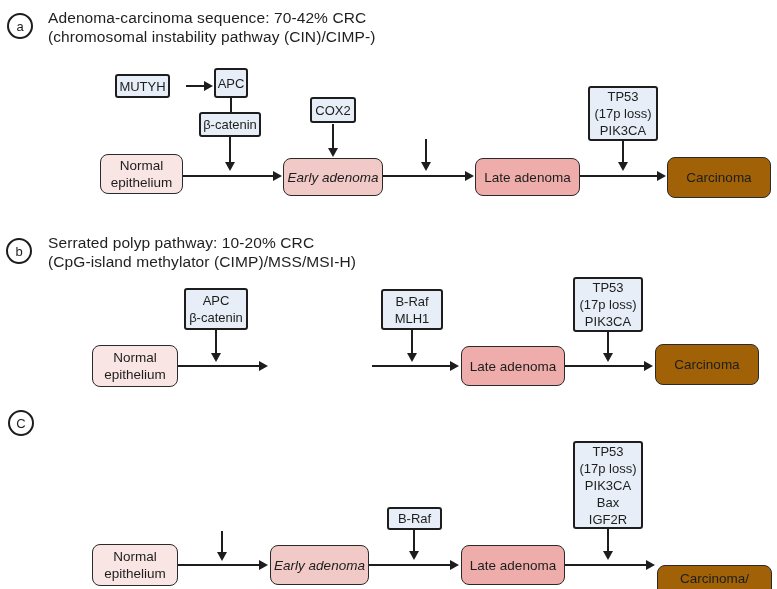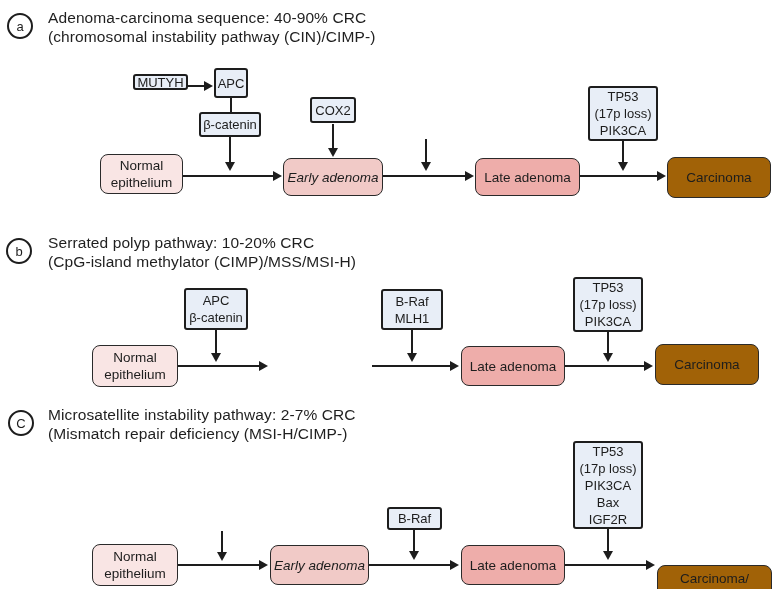--- a/index.html
+++ b/index.html
@@ -38,24 +38,24 @@
   .ah-d { position:absolute; width:0; height:0;
           border-left:5px solid transparent; border-right:5px solid transparent;
           border-top:9px solid #1d1d1d; }
 </style>
 </head>
 <body>
 
 <div class="canvas">
 
   <div class="badge" style="left:7px;top:13px">a</div>
-  <div class="title" style="left:48px;top:8px">Adenoma-carcinoma sequence: 40-90% CRC
+  <div class="title" style="left:48px;top:8px">Adenoma-carcinoma sequence: 70-42% CRC
 (chromosomal instability pathway (CIN)/CIMP-)</div>
 
-  <div class="note" style="left:133px;top:74px;width:55px;height:16px">MUTYH</div>
+  <div class="note" style="left:115px;top:74px;width:55px;height:24px">MUTYH</div>
   <div class="note" style="left:214px;top:68px;width:34px;height:30px">APC</div>
   <div class="note" style="left:199px;top:112px;width:62px;height:25px">β-catenin</div>
   <div class="note" style="left:310px;top:97px;width:46px;height:26px">COX2</div>
   <div class="note" style="left:588px;top:86px;width:70px;height:55px">TP53
 (17p loss)
 PIK3CA</div>
 
   <div class="stage f-normal" style="left:100px;top:154px;width:83px;height:40px">Normal
 epithelium</div>
   <div class="stage f-mid" style="left:283px;top:158px;width:100px;height:38px">Early adenoma</div>
@@ -104,22 +104,20 @@
   <div class="vl" style="left:607px;top:332px;height:22px"></div>
   <div class="ah-d" style="left:603px;top:353px"></div>
   <div class="hl" style="left:178px;top:365px;width:81px"></div>
   <div class="ah-r" style="left:259px;top:361px"></div>
   <div class="hl" style="left:372px;top:365px;width:78px"></div>
   <div class="ah-r" style="left:450px;top:361px"></div>
   <div class="hl" style="left:565px;top:365px;width:79px"></div>
   <div class="ah-r" style="left:644px;top:361px"></div>
 
   <div class="badge" style="left:8px;top:410px">C</div>
-  <div class="title" style="left:48px;top:405px">Microsatellite instability pathway: 2-7% CRC
-(Mismatch repair deficiency (MSI-H/CIMP-)</div>
 
   <div class="note" style="left:387px;top:507px;width:55px;height:23px">B-Raf</div>
   <div class="note" style="left:573px;top:441px;width:70px;height:88px">TP53
 (17p loss)
 PIK3CA
 Bax
 IGF2R</div>
 
   <div class="stage f-normal" style="left:92px;top:544px;width:86px;height:42px">Normal
 epithelium</div>

